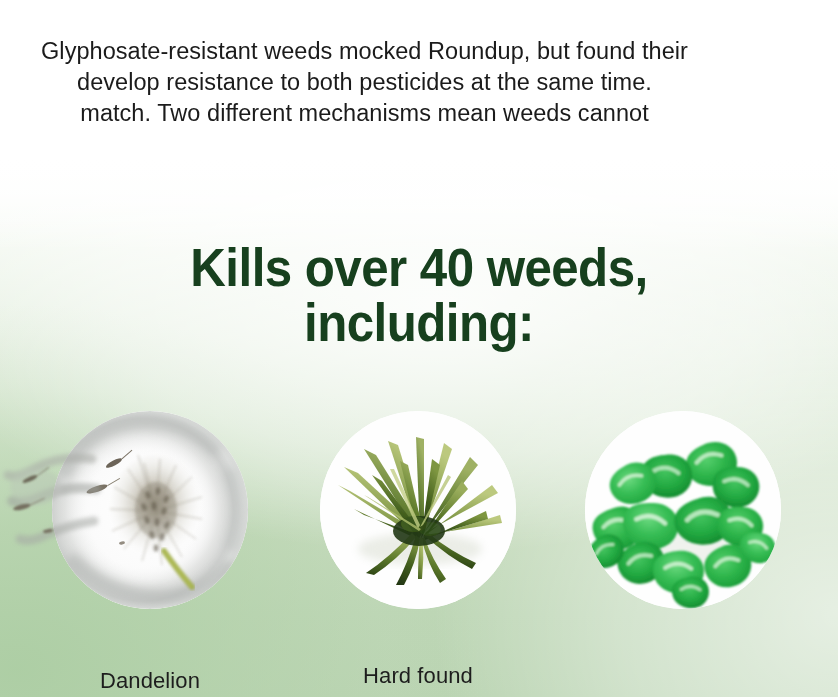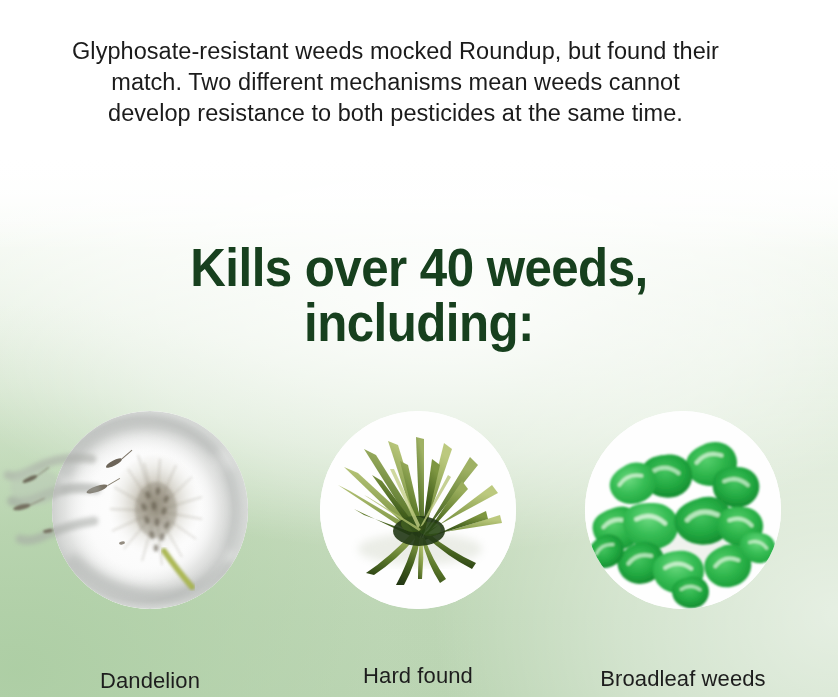--- a/index.html
+++ b/index.html
@@ -68,21 +68,20 @@
     position: absolute;
     left: 0;
     top: 36px;
     width: 729px;
     text-align: center;
     color: #1b1b1b;
     font-size: 23.5px;
     line-height: 31px;
     letter-spacing: 0.05px;
     font-stretch: condensed;
-    padding-left: 31px;
     -webkit-font-smoothing: antialiased;
   }
   .intro span { display: block; white-space: nowrap; }
 
   
   .headline {
     position: absolute;
     left: 0;
     top: 240px;
     width: 838px;
@@ -171,22 +170,22 @@
 <div id="stage">
 
   <div class="bg-base"></div>
   <div class="bg-left-tint"></div>
   <div class="bg-right-wash"></div>
   <div class="bg-top-fade"></div>
   <div class="bg-mid-haze"></div>
 
   <div class="intro">
     <span>Glyphosate-resistant weeds mocked Roundup, but found their</span>
+    <span>develop resistance to both pesticides at the same time.</span>
     <span>match. Two different mechanisms mean weeds cannot</span>
-    <span>develop resistance to both pesticides at the same time.</span>
   </div>
 
   <div class="headline">
     <span>Kills over 40 weeds,</span>
     <span>including:</span>
   </div>
 
   <div class="cards">
 
     <div class="card card-1">
@@ -492,17 +491,16 @@
                 <path d="M-7 13 Q1 6 11 12" stroke="#d0f1d2" stroke-width="3" fill="none" stroke-linecap="round" opacity="0.8"></path>
               </g>
               <g transform="translate(104,166) rotate(4)">
                 <path d="M0 0 C11 -3 21 4 21 14 C21 25 12 32 1 31 C-10 30 -16 23 -16 14 C-16 6 -8 2 0 0 Z" fill="url(#leafG2)"></path>
                 <path d="M-7 13 Q2 6 12 12" stroke="#c9eecc" stroke-width="3" fill="none" stroke-linecap="round" opacity="0.78"></path>
               </g>
             </g>
           </svg>
         </div>
       </div>
-      <div class="caption cap-3">Broadleaf weeds</div>
     </div>
 
   </div>
 </div>
 
 </body></html>

